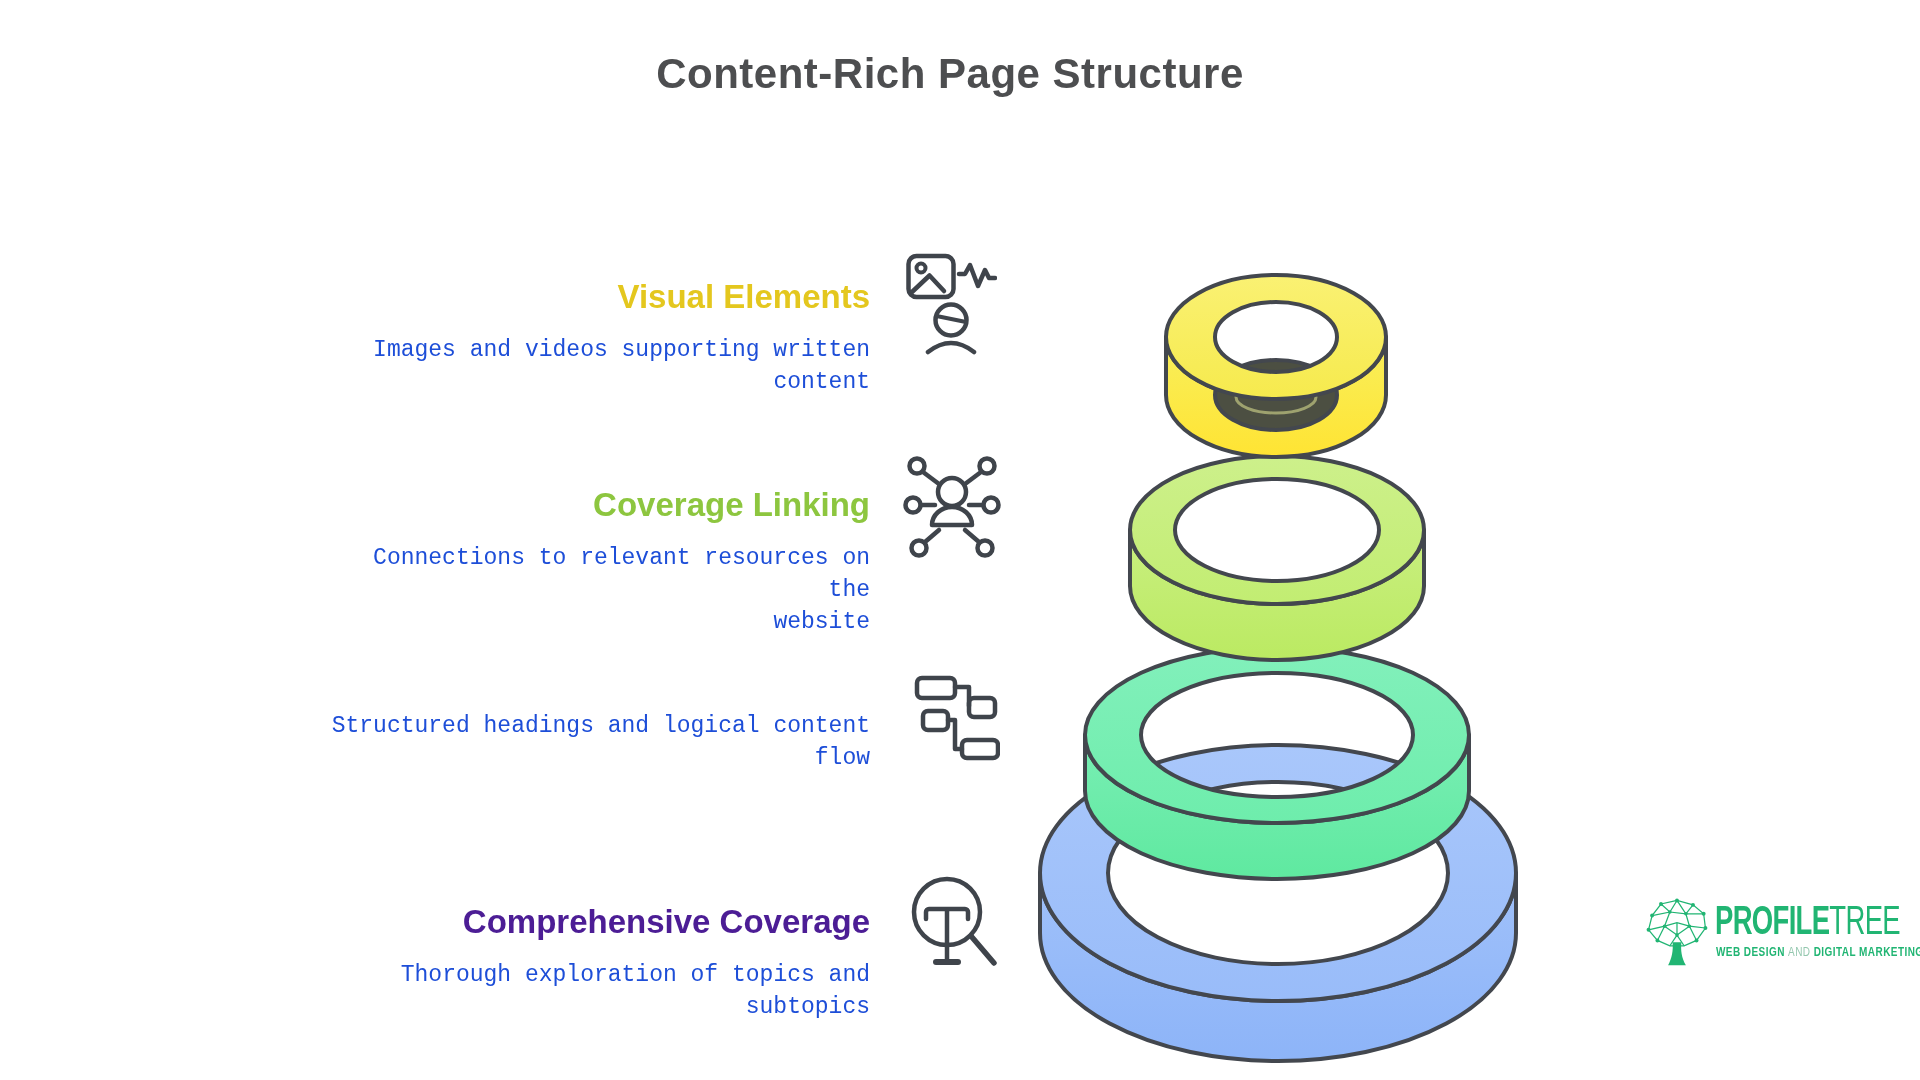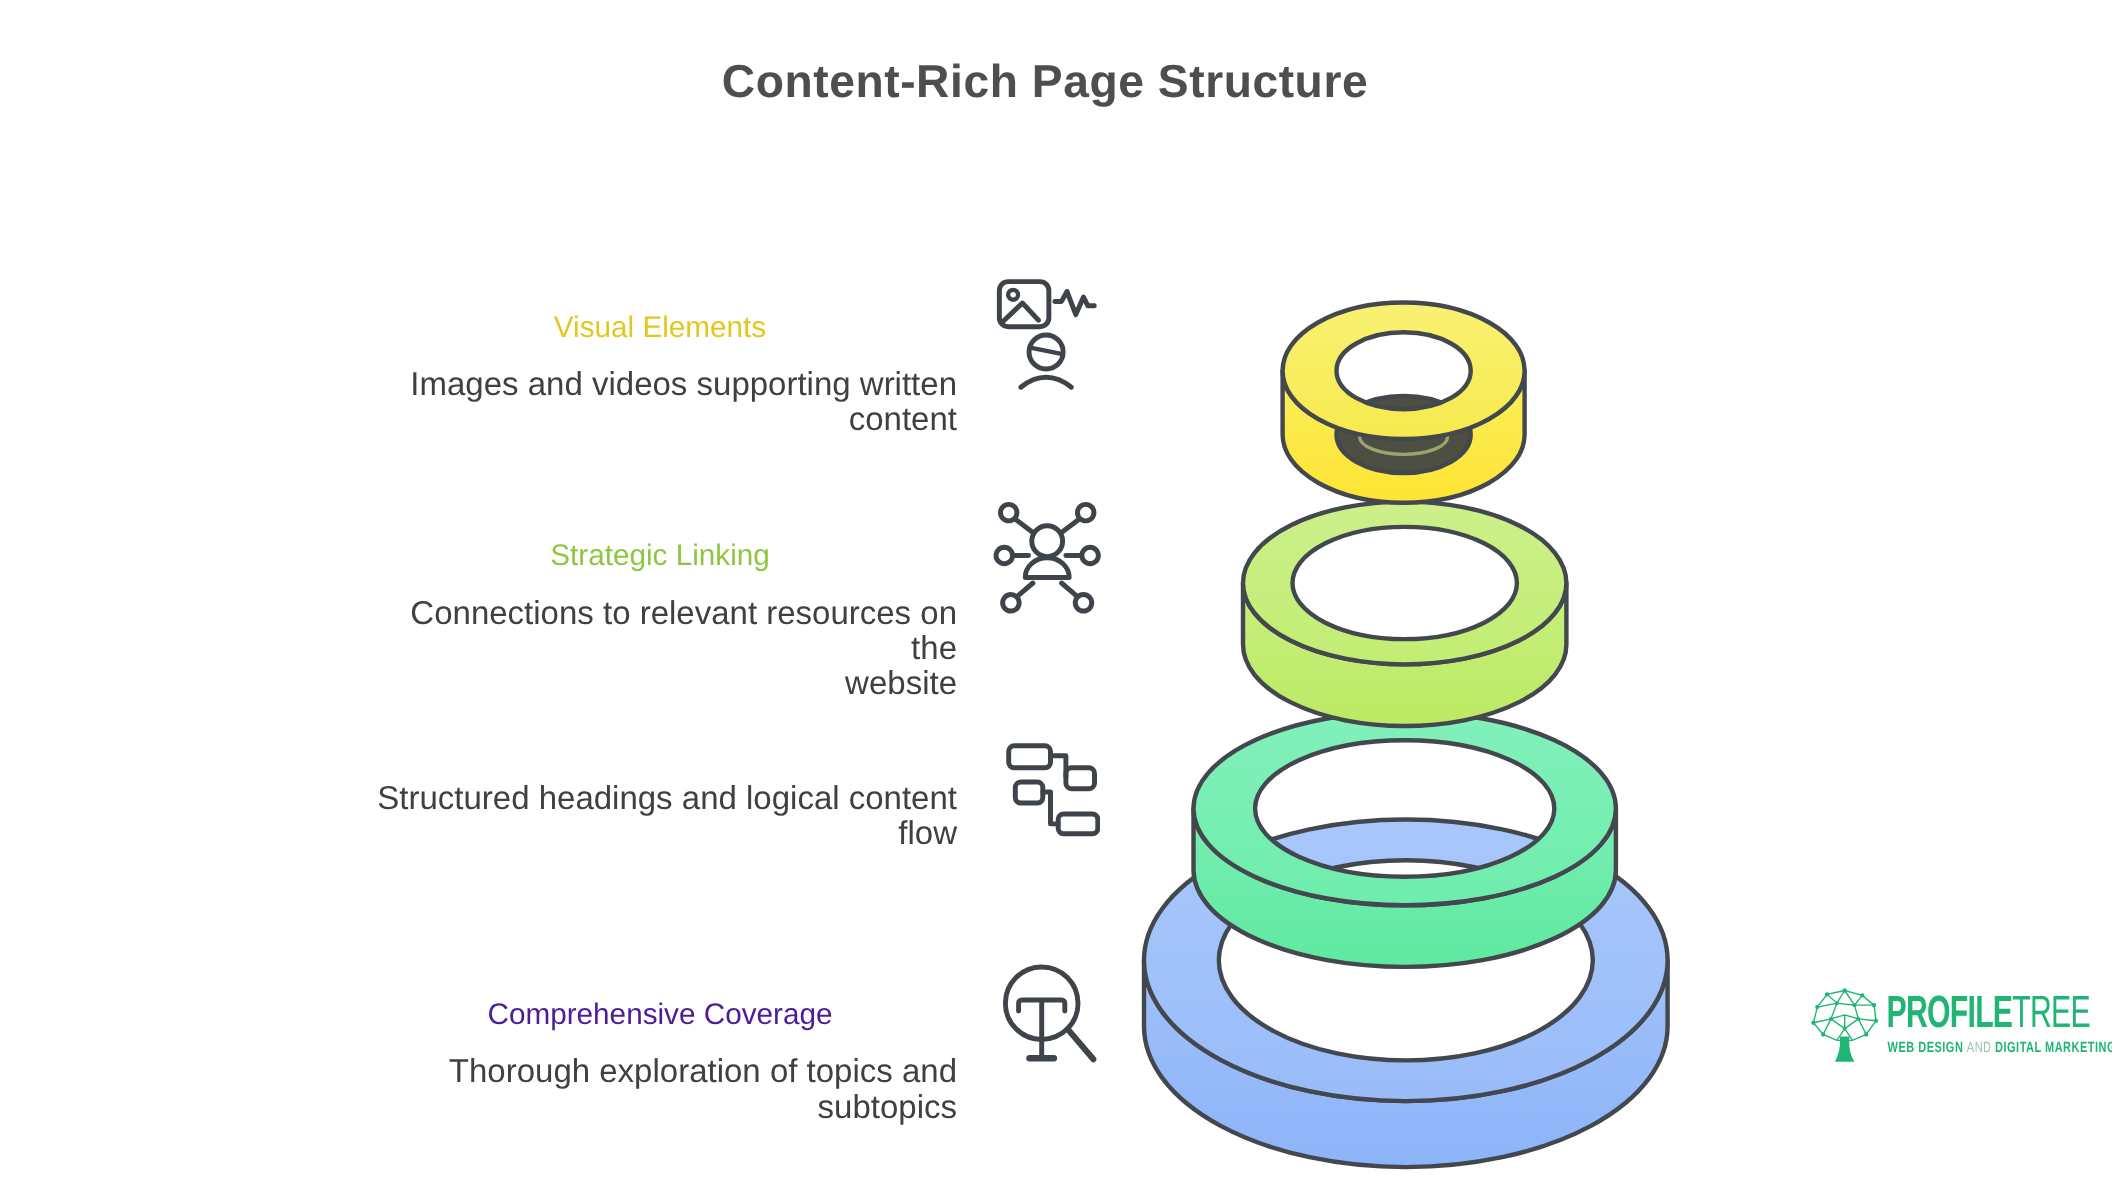--- a/index.html
+++ b/index.html
@@ -11,24 +11,24 @@
   .page-title{
     position:absolute;top:50px;left:0;width:1900px;
     text-align:center;
     font-size:42px;font-weight:700;color:#4d4e50;
     letter-spacing:0.5px;
   }
   .section{
     position:absolute;left:330px;width:540px;text-align:right;
   }
   .section h2{
-    margin:0;font-size:27px;font-weight:400;line-height:42px;text-align:center;
+    margin:0;font-size:33px;font-weight:700;line-height:42px;
   }
   .section p{
-    margin:16px 0 0 0;font-size:30px;line-height:32px;color:#404040;
+    margin:16px 0 0 0;font-size:23px;line-height:32px;color:#1d4ed8;font-family:Liberation Mono, monospace;
   }
   .s1{top:276px}.s2{top:484px}.s3{top:694px}.s4{top:901px}
   .h-yellow{color:#e4c71e}
   .h-lime{color:#8dc63f}
   .h-mint{color:#3dc284}
   .h-blue{color:#4c1d95}
   .icon-box{position:absolute;}
   .i1{left:905px;top:250px;width:92px;height:105px}
   .i2{left:902px;top:452px;width:100px;height:110px}
   .i3{left:905px;top:668px;width:95px;height:95px}
@@ -67,21 +67,21 @@
     <circle cx="16" cy="18" r="4.5" stroke-width="4"></circle>
     <path d="M7 42 L24.5 25.5 L39 41"></path>
     <path d="M54 24 h6 l5 -9 l8 21 l7 -16 l4 8 h6"></path>
     <circle cx="46" cy="70" r="15.5"></circle>
     <path d="M31.5 66 L61 72" stroke-width="4"></path>
     <path d="M23 102 Q46 84 69 102"></path>
   </svg>
 </div>
 
 <div class="section s2">
-  <h2 class="h-lime">Strategic Linking</h2>
+  <h2 class="h-lime">Coverage Linking</h2>
   <p>Connections to relevant resources on the<br>website</p>
 </div>
 <div class="icon-box i2">
   <svg viewBox="0 0 100 110" fill="none" stroke="#3f444b" stroke-width="4.5" stroke-linecap="round" stroke-linejoin="round">
     <circle cx="50" cy="40" r="14"></circle>
     <path d="M30 73 a20 18 0 0 1 40 0 Z"></path>
     <circle cx="15" cy="14" r="7.5"></circle>
       <circle cx="85" cy="14" r="7.5"></circle>
     <circle cx="11" cy="53" r="7.5"></circle>
       <circle cx="89" cy="53" r="7.5"></circle>

